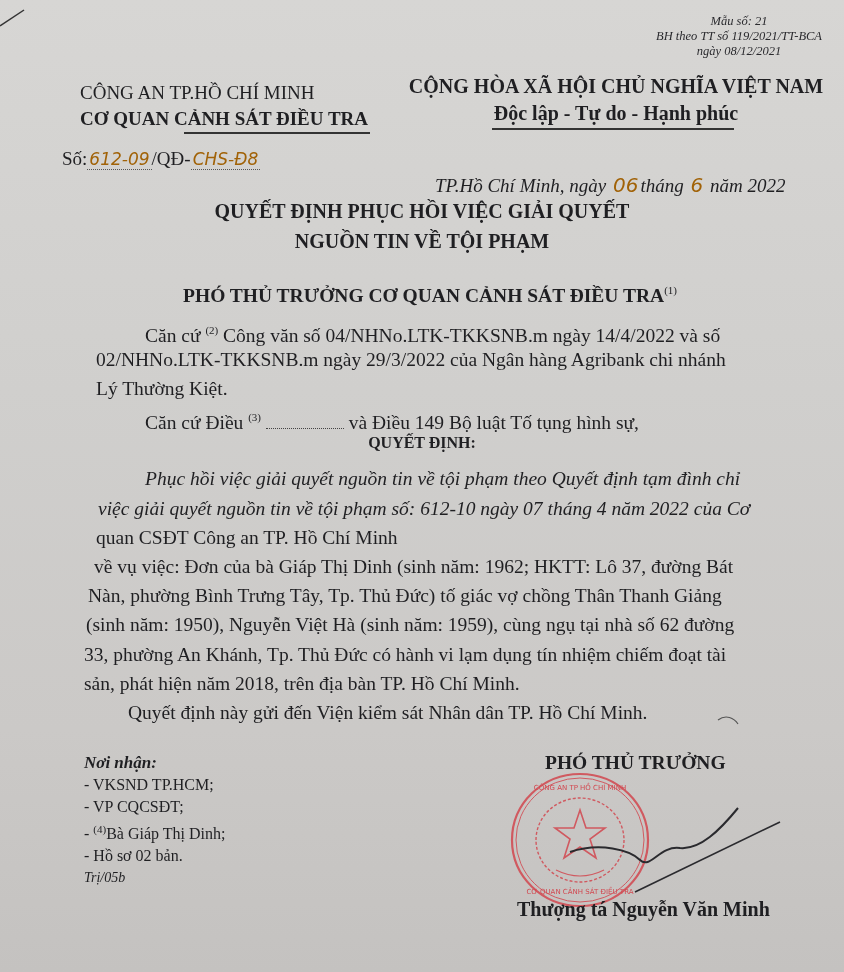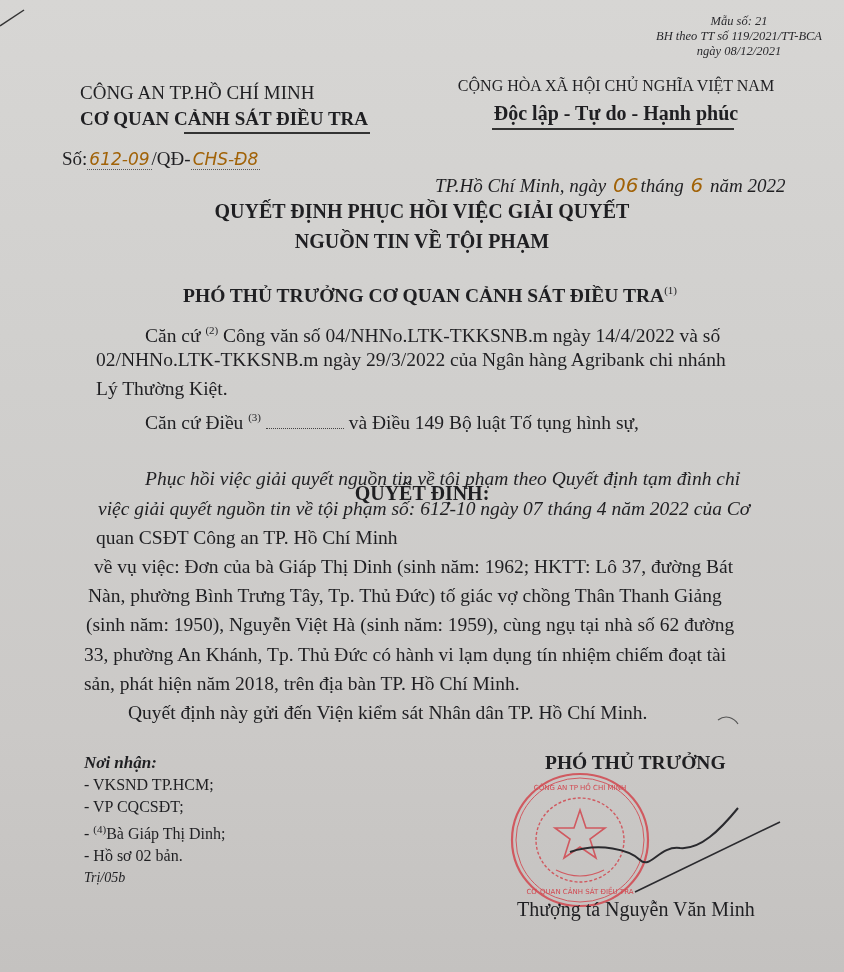--- a/index.html
+++ b/index.html
@@ -9,36 +9,36 @@
     font-family: "Liberation Serif", "DejaVu Serif", serif;
     color:#1f1f22;
   }
   .abs { position:absolute; white-space:nowrap; }
   .form-ref { right:22px; top:14px; text-align:center; font-style:italic; font-size:12.5px; line-height:15px; color:#2a2a2e; }
   .agency { left:80px; top:80px; width:330px; text-align:left; }
   .agency .l1 { font-size:19px; line-height:26px; }
   .agency .l2 { font-size:19px; line-height:26px; font-weight:bold; }
   .agency .rule { position:absolute; left:104px; top:52px; width:186px; height:1.5px; background:#333; }
   .nation { left:396px; top:72px; width:440px; text-align:center; }
-  .nation .l1 { font-size:16px; line-height:28px; font-weight:normal; }
+  .nation .l1 { font-size:20px; line-height:28px; font-weight:bold; }
   .nation .l2 { font-size:20px; line-height:26px; font-weight:bold; }
   .nation .rule { position:absolute; left:96px; top:56px; width:242px; height:1.5px; background:#333; }
   .docno { left:62px; top:148px; font-size:19px; }
   .hand { font-family:"DejaVu Sans", sans-serif; font-style:italic; color:#a16207; font-size:17px; border-bottom:1.5px dotted #555; padding:0 2px; }
   .place-date { left:435px; top:144px; font-size:19px; font-style:italic;margin-top:29px; }
   .title { left:0; width:844px; text-align:center; font-weight:bold; font-size:20px; line-height:30px; top:196px; }
   .signer-title { left:0; width:860px; text-align:center; font-weight:bold; font-size:19.5px; top:284px; }
   sup { font-size:11px; font-weight:normal; }
   .body-text { font-size:19.5px; line-height:29px; }
-  .decide { left:0; width:844px; text-align:center; font-weight:bold; font-size:20px; top:434px;margin-top:48px; }
+  .decide { left:0; width:844px; text-align:center; font-weight:bold; font-size:16px; top:434px; }
   .recipients { left:84px; top:744px; font-size:16px; line-height:22px; }
   .recipients .h { font-style:italic; font-weight:bold; font-size:17px;margin-top:8px; }
   .recipients .ft { font-style:italic; font-size:14px; }
   .sign-role { left:545px; top:752px; font-weight:bold; font-size:19.5px; }
-  .sign-name { left:517px; top:898px; font-weight:normal; font-size:20px; }
+  .sign-name { left:517px; top:898px; font-weight:bold; font-size:20px; }
   .stamp { left:508px; top:770px; width:144px; height:140px; }
   .sigline { left:0; top:0; }
   .dots { display:inline-block; width:78px; border-bottom:1.5px dotted #444; height:12px; }
 </style>
 </head>
 <body>
 
 <svg class="abs" style="left:0;top:0" width="40" height="40">
   <path d="M0 26 L24 10" stroke="#333" stroke-width="1.5" fill="none"></path>
 </svg>

